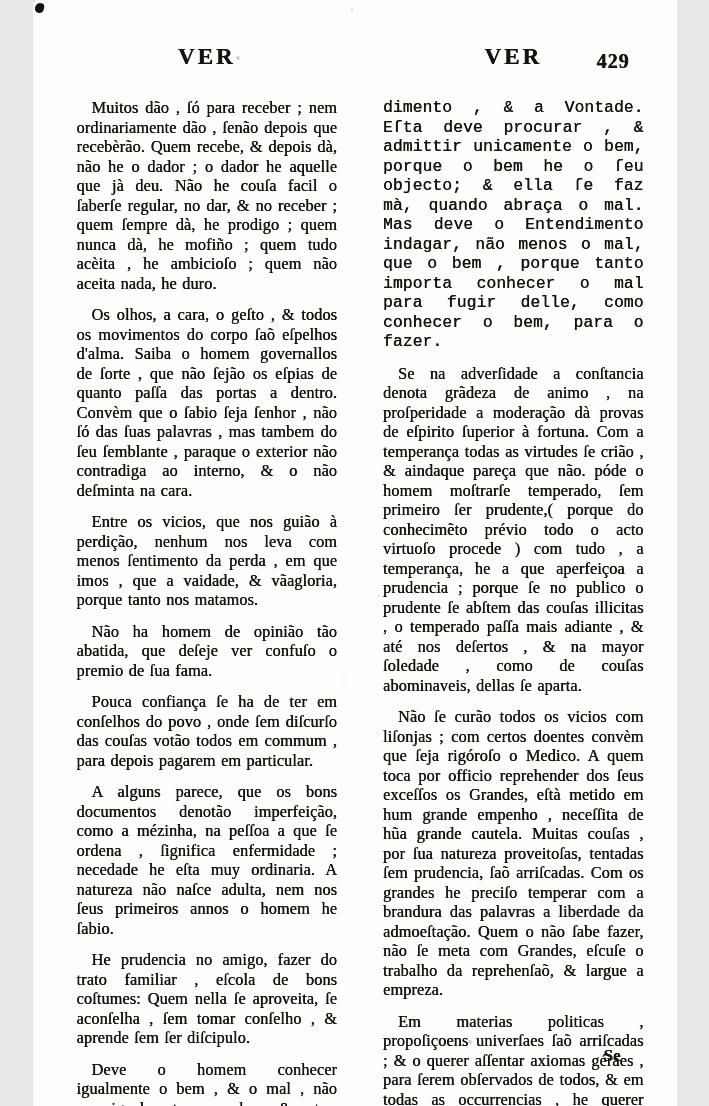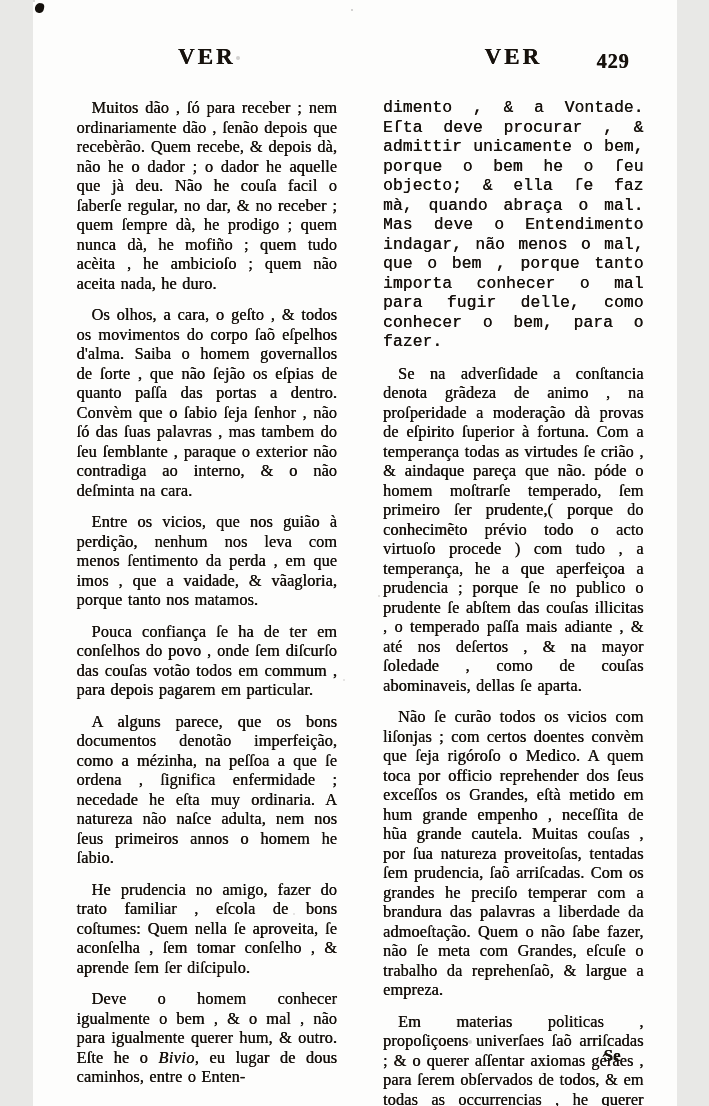--- a/index.html
+++ b/index.html
@@ -84,20 +84,21 @@
       <span class="running-title">VER</span>
       <span class="pagenum">429</span>
     </div>
   </div>
 
   <div class="cols">
     <div class="col">
         <p>Muitos dão , ſó para receber ; nem ordinariamente dão , ſenão depois que recebèrão. Quem recebe, &amp; depois dà, não he o dador ; o dador he aquelle que jà deu. Não he couſa facil o ſaberſe regular, no dar, &amp; no receber ; quem ſempre dà, he prodigo ; quem nunca dà, he mofiño ; quem tudo acèita , he ambicioſo ; quem não aceita nada, he duro.</p>
         <p>Os olhos, a cara, o geſto , &amp; todos os movimentos do corpo ſaõ eſpelhos d'alma. Saiba o homem governallos de ſorte , que não ſejão os eſpias de quanto paſſa das portas a dentro. Convèm que o ſabio ſeja ſenhor , não ſó das ſuas palavras , mas tambem do ſeu ſemblante , paraque o exterior não contradiga ao interno, &amp; o não deſminta na cara.</p>
         <p>Entre os vicios, que nos guião à perdição, nenhum nos leva com menos ſentimento da perda , em que imos , que a vaidade, &amp; vãagloria, porque tanto nos matamos.</p>
+        <p>Não ha homem de opinião tão abatida, que deſeje ver confuſo o premio de ſua fama.</p>
         <p>Pouca confiança ſe ha de ter em conſelhos do povo , onde ſem diſcurſo das couſas votão todos em commum , para depois pagarem em particular.</p>
         <p>A alguns parece, que os bons documentos denotão imperfeição, como a mézinha, na peſſoa a que ſe ordena , ſignifica enfermidade ; necedade he eſta muy ordinaria. A natureza não naſce adulta, nem nos ſeus primeiros annos o homem he ſabio.</p>
         <p>He prudencia no amigo, fazer do trato familiar , eſcola de bons coſtumes: Quem nella ſe aproveita, ſe aconſelha , ſem tomar conſelho , &amp; aprende ſem ſer diſcipulo.</p>
         <p>Deve o homem conhecer igualmente o bem , &amp; o mal , não para igualmente querer hum, &amp; outro. Eſte he o <em>Bivio</em>, eu lugar de dous caminhos, entre o Enten-</p>
       </div>
     <div class="col">
         <p class="noindent">dimento , &amp; a Vontade. Eſta deve procurar , &amp; admittir unicamente o bem, porque o bem he o ſeu objecto; &amp; ella ſe faz mà, quando abraça o mal. Mas deve o Entendimento indagar, não menos o mal, que o bem , porque tanto importa conhecer o mal para fugir delle, como conhecer o bem, para o fazer.</p>
         <p>Se na adverſidade a conſtancia denota grãdeza de animo , na proſperidade a moderação dà provas de eſpirito ſuperior à fortuna. Com a temperança todas as virtudes ſe crião , &amp; aindaque pareça que não. póde o homem moſtrarſe temperado, ſem primeiro ſer prudente,( porque do conhecimẽto prévio todo o acto virtuoſo procede ) com tudo , a temperança, he a que aperfeiçoa a prudencia ; porque ſe no publico o prudente ſe abſtem das couſas illicitas , o temperado paſſa mais adiante , &amp; até nos deſertos , &amp; na mayor ſoledade , como de couſas abominaveis, dellas ſe aparta.</p>
         <p>Não ſe curão todos os vicios com liſonjas ; com certos doentes convèm que ſeja rigóroſo o Medico. A quem toca por officio reprehender dos ſeus exceſſos os Grandes, eſtà metido em hum grande empenho , neceſſita de hũa grande cautela. Muitas couſas , por ſua natureza proveitoſas, tentadas ſem prudencia, ſaõ arriſcadas. Com os grandes he preciſo temperar com a brandura das palavras a liberdade da admoeſtação. Quem o não ſabe fazer, não ſe meta com Grandes, eſcuſe o trabalho da reprehenſaõ, &amp; largue a empreza.</p>
         <p>Em materias politicas , propoſiçoens univerſaes ſaõ arriſcadas ; &amp; o querer aſſentar axiomas géraes , para ſerem obſervados de todos, &amp; em todas as occurrencias , he querer introduzir hũa meſma fórma em duas naturezas contrarias; &amp; aſſim excepto algũas propoſiçoens univerſaliſſimas , que na praxe dos negocios ſaõ como primeiros principios da Metafyſica nas ſciencias , nos quaes não ha razoens, nem exemplos , que não ſejão favoraveis juntamente , &amp; contrarios.</p>

